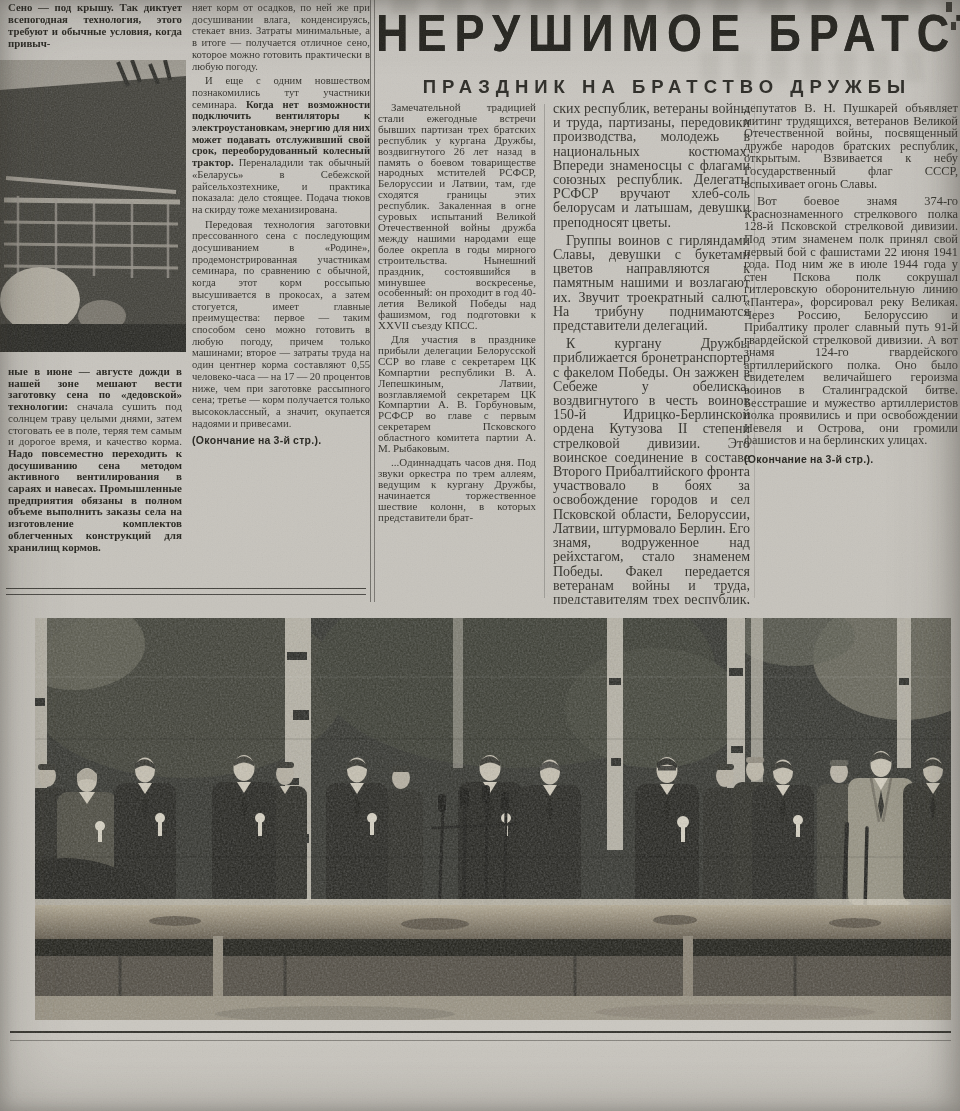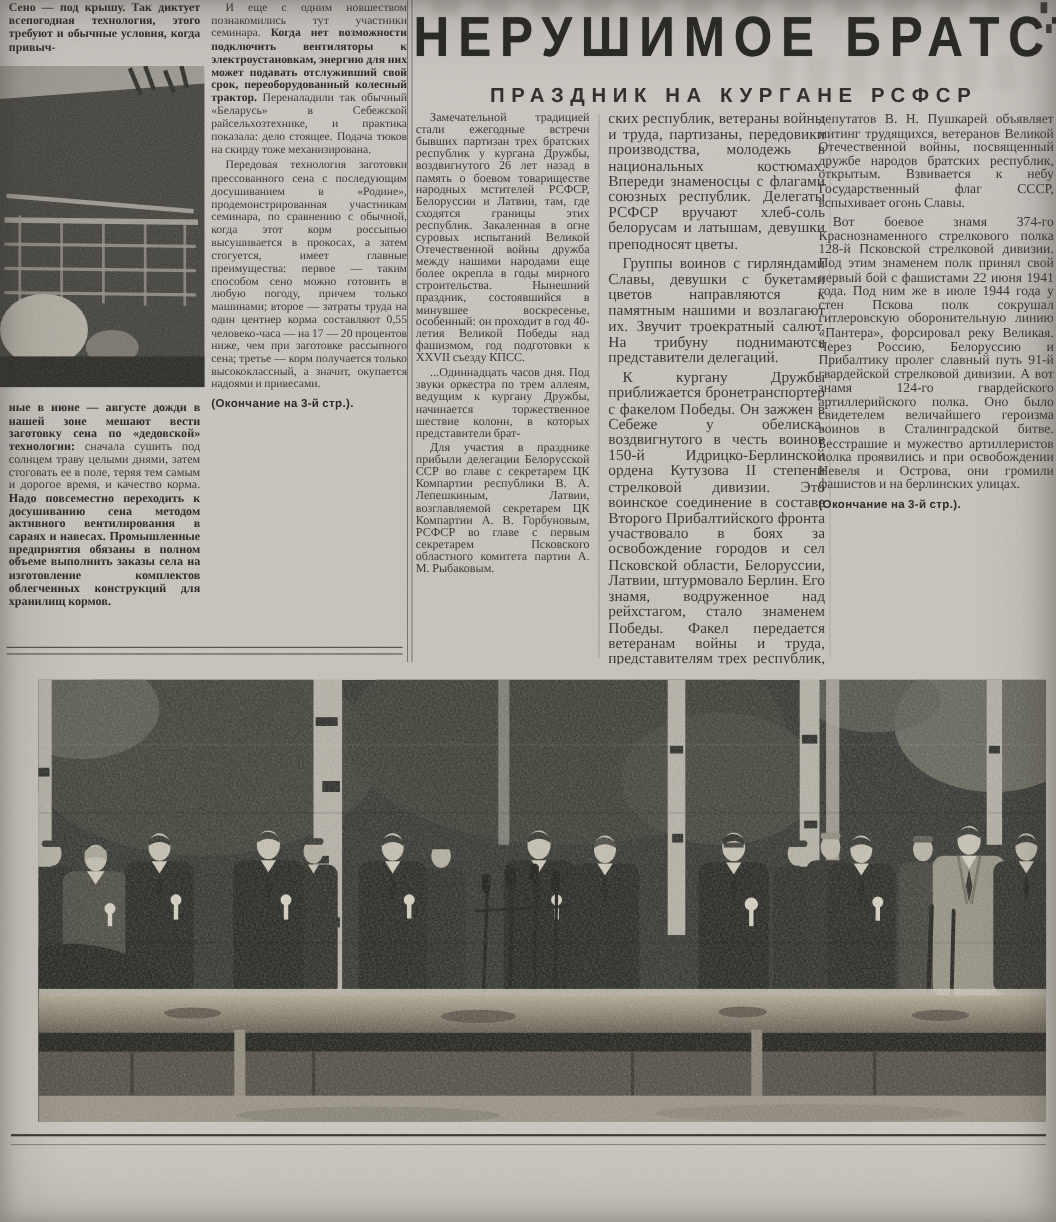--- a/index.html
+++ b/index.html
@@ -81,34 +81,35 @@
       <ellipse cx="102" cy="256" rx="24" ry="16" fill="#8d887c" opacity=".7"></ellipse>
       <rect y="264" width="186" height="28" fill="#1f1f1a"></rect>
       <rect width="186" height="292" filter="url(#gr1)" opacity="0.22"></rect>
     </svg>
   </div>
 
   <div class="abs textcol colA-body">
       <p class="para ni"><span class="b">ные в июне — августе дожди в нашей зоне мешают вести заготовку сена по «дедовской» технологии: </span><span>сначала сушить под солнцем траву целыми днями, затем стоговать ее в поле, теряя тем самым и дорогое время, и качество корма. </span><span class="b">Надо повсеместно переходить к досушиванию сена методом активного вентилирования в сараях и навесах. Промышленные предприятия обязаны в полном объеме выполнить заказы села на изготовление комплектов облегченных конструкций для хранилищ кормов.</span></p>
     </div>
   <div class="abs textcol colB">
+      <p class="para ni"><span>няет корм от осадков, по ней же при досушивании влага, конденсируясь, стекает вниз. Затраты минимальные, а в итоге — получается отличное сено, которое можно готовить практически в любую погоду.</span></p>
       <p class="para"><span>И еще с одним новшеством познакомились тут участники семинара. </span><span class="b">Когда нет возможности подключить вентиляторы к электроустановкам, энергию для них может подавать отслуживший свой срок, переоборудованный колесный трактор. </span><span>Переналадили так обычный «Беларусь» в Себежской райсельхозтехнике, и практика показала: дело стоящее. Подача тюков на скирду тоже механизирована.</span></p>
       <p class="para"><span>Передовая технология заготовки прессованного сена с последующим досушиванием в «Родине», продемонстрированная участникам семинара, по сравнению с обычной, когда этот корм россыпью высушивается в прокосах, а затем стогуется, имеет главные преимущества: первое — таким способом сено можно готовить в любую погоду, причем только машинами; второе — затраты труда на один центнер корма составляют 0,55 человеко-часа — на 17 — 20 процентов ниже, чем при заготовке рассыпного сена; третье — корм получается только высококлассный, а значит, окупается надоями и привесами.</span></p>
       <p class="para c"><span class="b">(Окончание на 3-й стр.).</span></p>
     </div>
   <div class="abs rule-left"></div>
   <div class="abs vrule"></div>
 
   <div class="abs headline">НЕРУШИМОЕ БРАТСТВО</div>
-  <div class="abs subhead">ПРАЗДНИК НА КУРГАНЕ РСФСР</div>
+  <div class="abs subhead">ПРАЗДНИК НА БРАТСТВО ДРУЖБЫ</div>
 
   <div class="abs textcol c1">
       <p class="para"><span>Замечательной традицией стали ежегодные встречи бывших партизан трех братских республик у кургана Дружбы, воздвигнутого 26 лет назад в память о боевом товариществе народных мстителей РСФСР, Белоруссии и Латвии, там, где сходятся границы этих республик. Закаленная в огне суровых испытаний Великой Отечественной войны дружба между нашими народами еще более окрепла в годы мирного строительства. Нынешний праздник, состоявшийся в минувшее воскресенье, особенный: он проходит в год 40-летия Великой Победы над фашизмом, год подготовки к XXVII съезду КПСС.</span></p>
+      <p class="para"><span>Для участия в празднике прибыли делегации Белорусской ССР во главе с секретарем ЦК Компартии республики В. А. Лепешкиным, Латвии, возглавляемой секретарем ЦК Компартии А. В. Горбуновым, РСФСР во главе с первым секретарем Псковского областного комитета партии А. М. Рыбаковым.</span></p>
       <p class="para"><span>...Одиннадцать часов дня. Под звуки оркестра по трем аллеям, ведущим к кургану Дружбы, начинается торжественное шествие колонн, в которых представители брат-</span></p>
-      <p class="para"><span>Для участия в празднике прибыли делегации Белорусской ССР во главе с секретарем ЦК Компартии республики В. А. Лепешкиным, Латвии, возглавляемой секретарем ЦК Компартии А. В. Горбуновым, РСФСР во главе с первым секретарем Псковского областного комитета партии А. М. Рыбаковым.</span></p>
     </div>
   <div class="abs hairline" style="left:544px;top:104px;height:494px;"></div>
   <div class="abs textcol c2">
       <p class="para ni"><span>ских республик, ветераны войны и труда, партизаны, передовики производства, молодежь в национальных костюмах. Впереди знаменосцы с флагами союзных республик. Делегаты РСФСР вручают хлеб-соль белорусам и латышам, девушки преподносят цветы.</span></p>
       <p class="para"><span>Группы воинов с гирляндами Славы, девушки с букетами цветов направляются к памятным нашими и возлагают их. Звучит троекратный салют. На трибуну поднимаются представители делегаций.</span></p>
       <p class="para"><span>К кургану Дружбы приближается бронетранспортер с факелом Победы. Он зажжен в Себеже у обелиска, воздвигнутого в честь воинов 150-й Идрицко-Берлинской ордена Кутузова II степени стрелковой дивизии. Это воинское соединение в составе Второго Прибалтийского фронта участвовало в боях за освобождение городов и сел Псковской области, Белоруссии, Латвии, штурмовало Берлин. Его знамя, водруженное над рейхстагом, стало знаменем Победы. Факел передается ветеранам войны и труда, представителям трех республик, которые направляются к чаше.</span></p>
       <p class="para"><span>Председатель Псковского областного Когда народных</span></p>
     </div>
   <div class="abs hairline" style="left:754px;top:104px;height:494px;opacity:.6;"></div>
   <div class="abs textcol c3">

